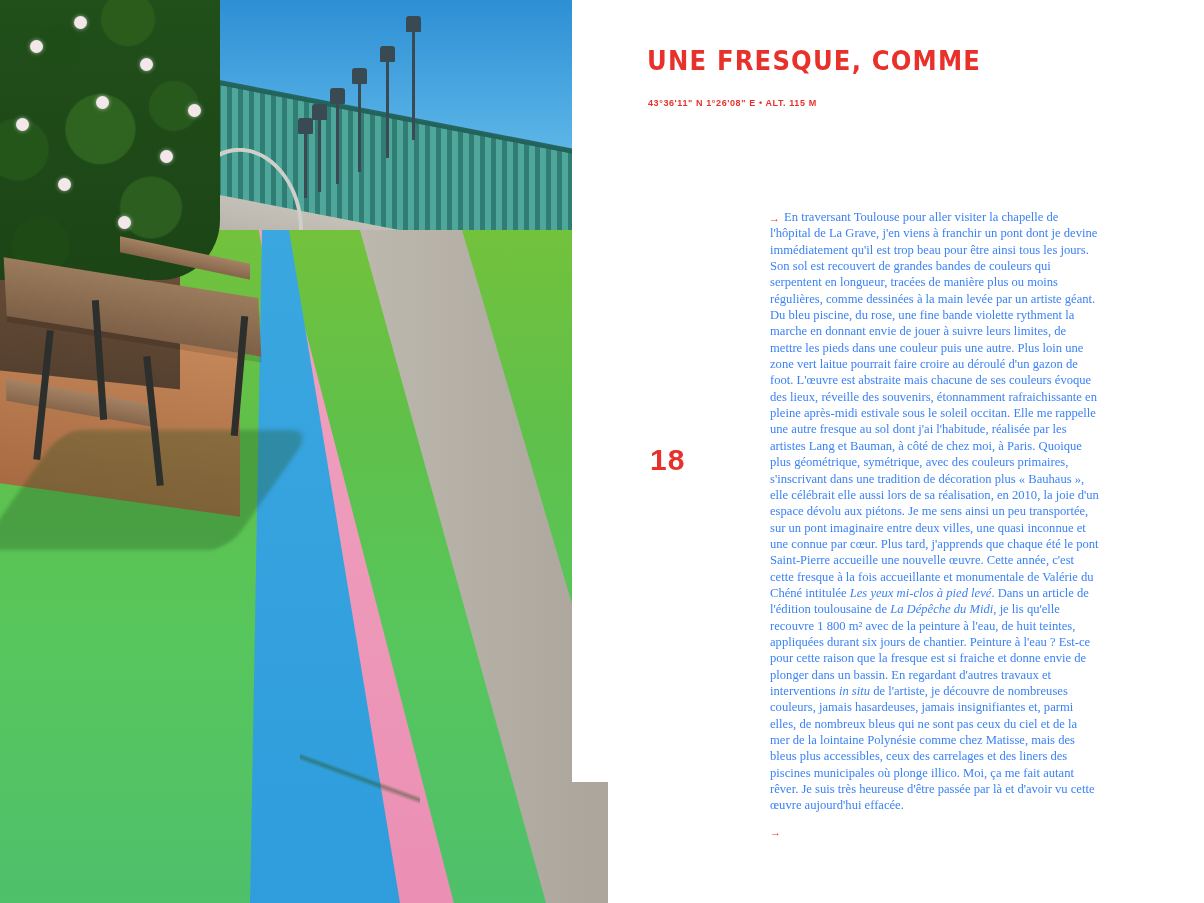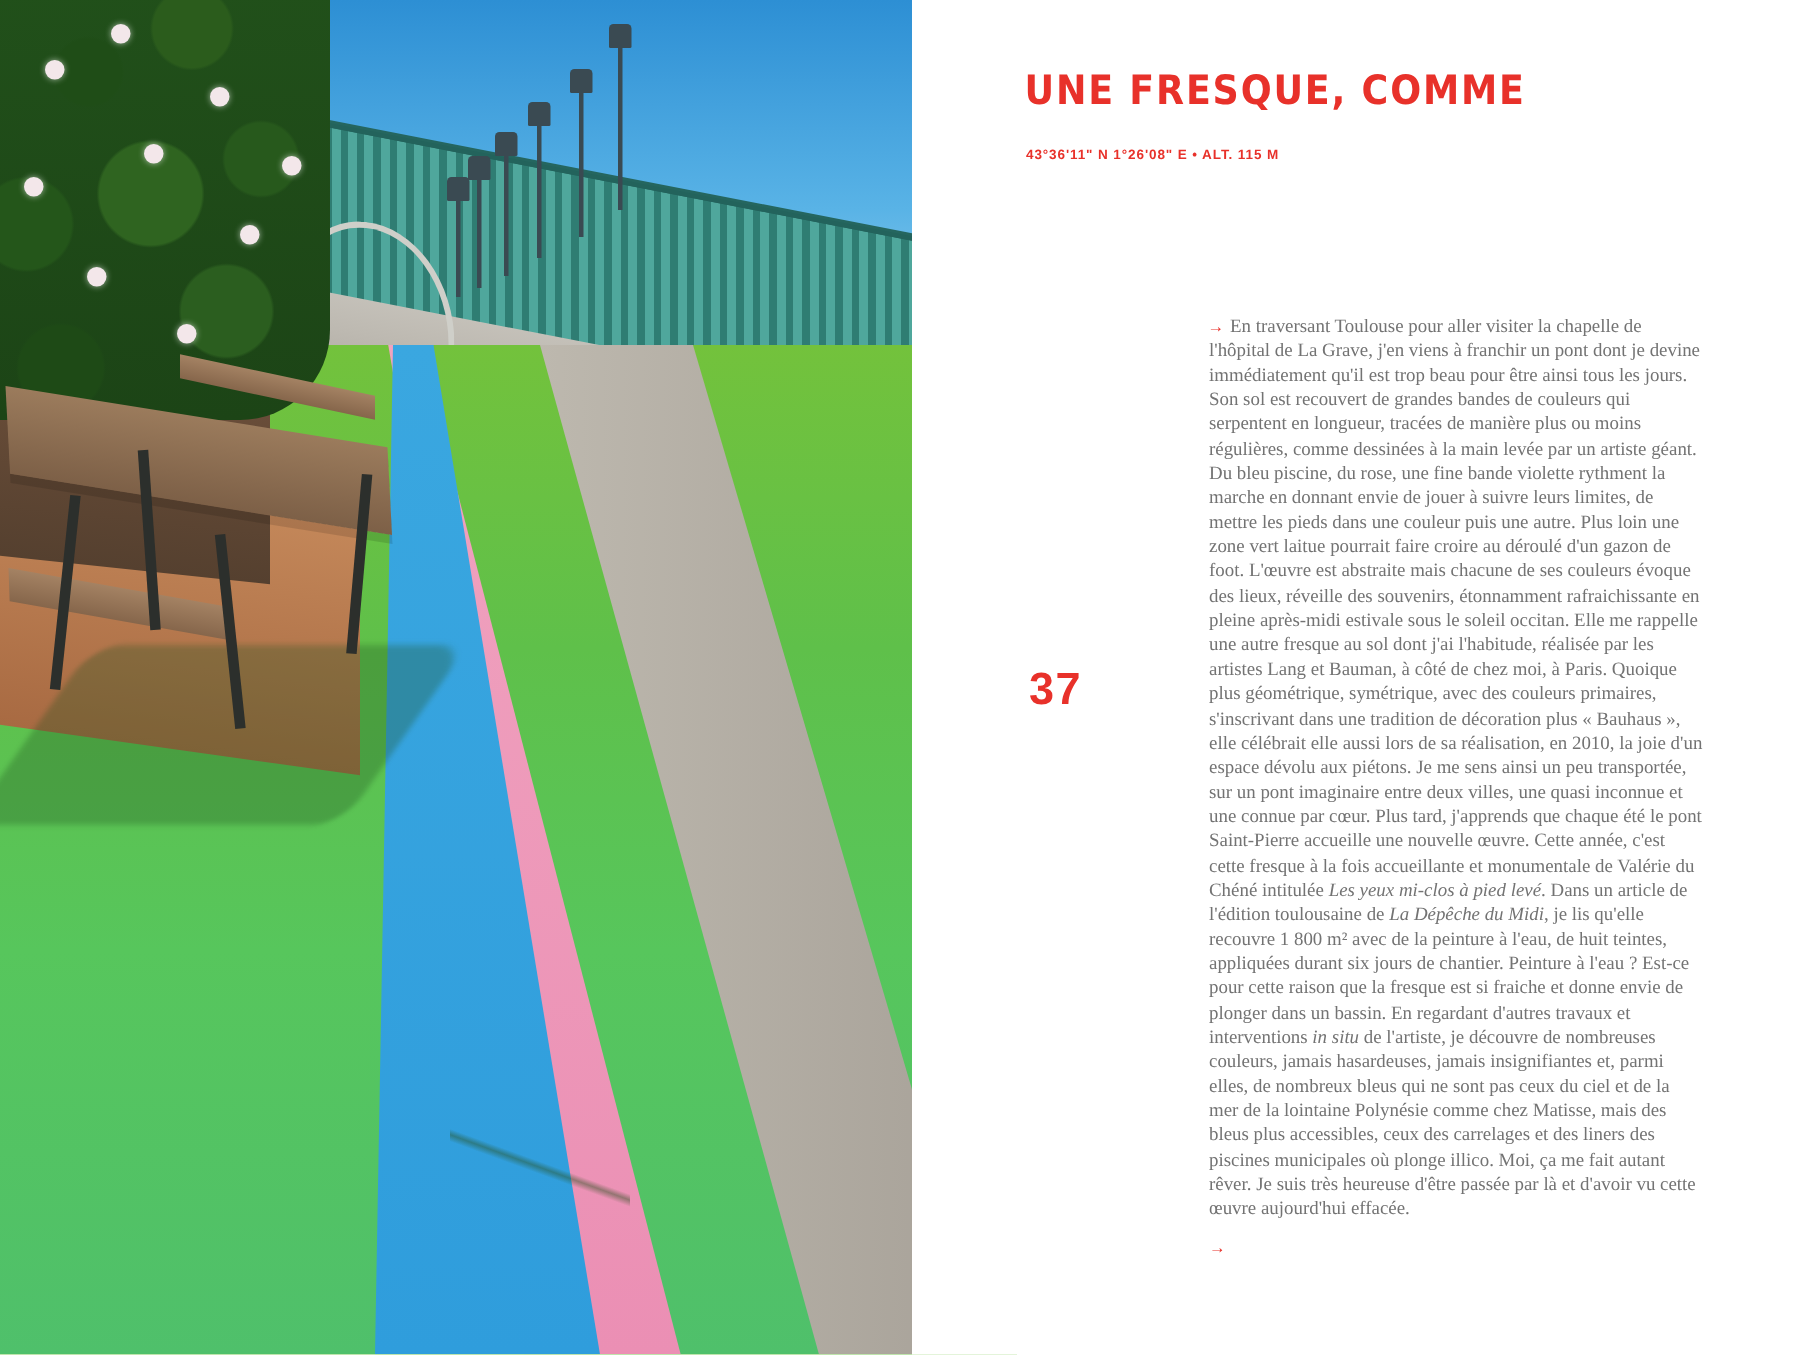--- a/index.html
+++ b/index.html
@@ -195,21 +195,21 @@
   }
   .shadow {
     position: absolute;
     background: rgba(30,80,30,.30);
     filter: blur(2px);
   }
 
   
   .right {
     position: absolute;
-    left: 608px; top: 0;
+    left: 572px; top: 0;
     width: 596px; height: 782px;
     background: #ffffff;
   }
   .headline {
     position: absolute;
     left: 75px;
     top: 26px;
     width: 490px;
     color: #e8312a;
     font-family: "DejaVu Sans Condensed", "Liberation Sans Narrow", "Liberation Sans", sans-serif;
@@ -238,21 +238,21 @@
     letter-spacing: 1px;
   }
   .body {
     position: absolute;
     left: 198px;
     top: 209px;
     width: 329px;
     font-family: "Liberation Serif", serif;
     font-size: 12.6px;
     line-height: 16.35px;
-    color: #737373;
+    color: #3b82f6;
     text-align: left;
     hyphens: none;
   }
   .body i { font-style: italic; }
   .arrow-start {
     position: absolute;
     left: 197px;
     top: 212px;
     color: #e8312a;
     font-size: 11px;
@@ -320,21 +320,21 @@
   </div>
 
   <div class="right">
 
     <h1 class="headline">
       <span>Une fresque, comme</span><br>
     </h1>
 
     <div class="coords">43°36'11" N  1°26'08" E • ALT. 115 M</div>
 
-    <div class="folio">37</div>
+    <div class="folio">18</div>
 
     <div class="arrow-start">→</div>
 
     <div class="body">
       <p>
         <span>En traversant Toulouse pour aller visiter la chapelle de l'hôpital de La Grave, j'en viens à franchir un pont dont je devine immédiatement qu'il est trop beau pour être ainsi tous les jours. Son sol est recouvert de grandes bandes de couleurs qui serpentent en longueur, tracées de manière plus ou moins régulières, comme dessinées à la main levée par un artiste géant. Du bleu piscine, du rose, une fine bande violette rythment la marche en donnant envie de jouer à suivre leurs limites, de mettre les pieds dans une couleur puis une autre. Plus loin une zone vert laitue pourrait faire croire au déroulé d'un gazon de foot. L'œuvre est abstraite mais chacune de ses couleurs évoque des lieux, réveille des souvenirs, étonnamment rafraichissante en pleine après-midi estivale sous le soleil occitan. Elle me rappelle une autre fresque au sol dont j'ai l'habitude, réalisée par les artistes Lang et Bauman, à côté de chez moi, à Paris. Quoique plus géométrique, symétrique, avec des couleurs primaires, s'inscrivant dans une tradition de décoration plus « Bauhaus », elle célébrait elle aussi lors de sa réalisation, en 2010, la joie d'un espace dévolu aux piétons. Je me sens ainsi un peu transportée, sur un pont imaginaire entre deux villes, une quasi inconnue et une connue par cœur. Plus tard, j'apprends que chaque été le pont Saint-Pierre accueille une nouvelle œuvre. Cette année, c'est cette fresque à la fois accueillante et monumentale de Valérie du Chéné intitulée </span><i>Les yeux mi-clos à pied levé</i><span>. Dans un article de l'édition toulousaine de </span><i>La Dépêche du Midi</i><span>, je lis qu'elle recouvre 1 800 m² avec de la peinture à l'eau, de huit teintes, appliquées durant six jours de chantier. Peinture à l'eau ? Est-ce pour cette raison que la fresque est si fraiche et donne envie de plonger dans un bassin. En regardant d'autres travaux et interventions </span><i>in situ</i><span> de l'artiste, je découvre de nombreuses couleurs, jamais hasardeuses, jamais insignifiantes et, parmi elles, de nombreux bleus qui ne sont pas ceux du ciel et de la mer de la lointaine Polynésie comme chez Matisse, mais des bleus plus accessibles, ceux des carrelages et des liners des piscines municipales où plonge illico. Moi, ça me fait autant rêver. Je suis très heureuse d'être passée par là et d'avoir vu cette œuvre aujourd'hui effacée.</span>
       </p>
     </div>
 
     <div class="arrow-end">→</div>

